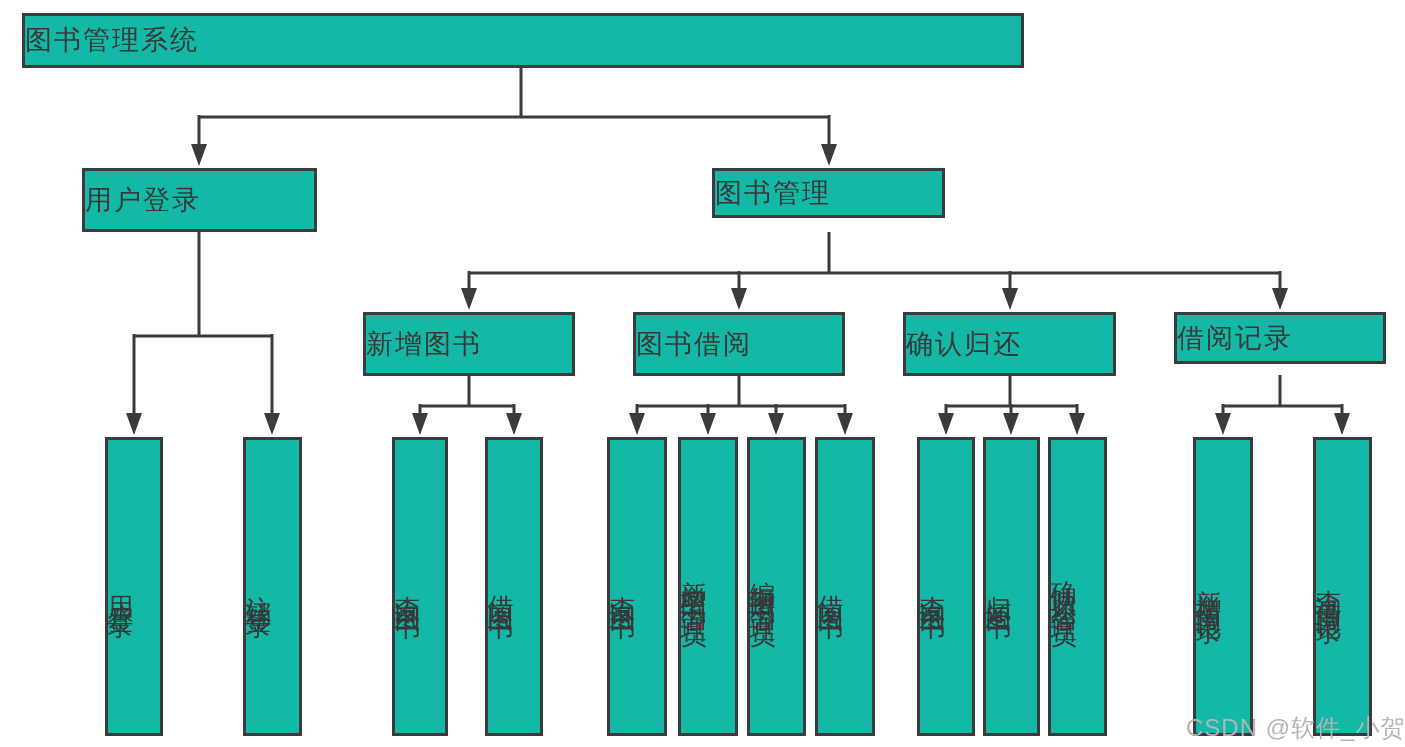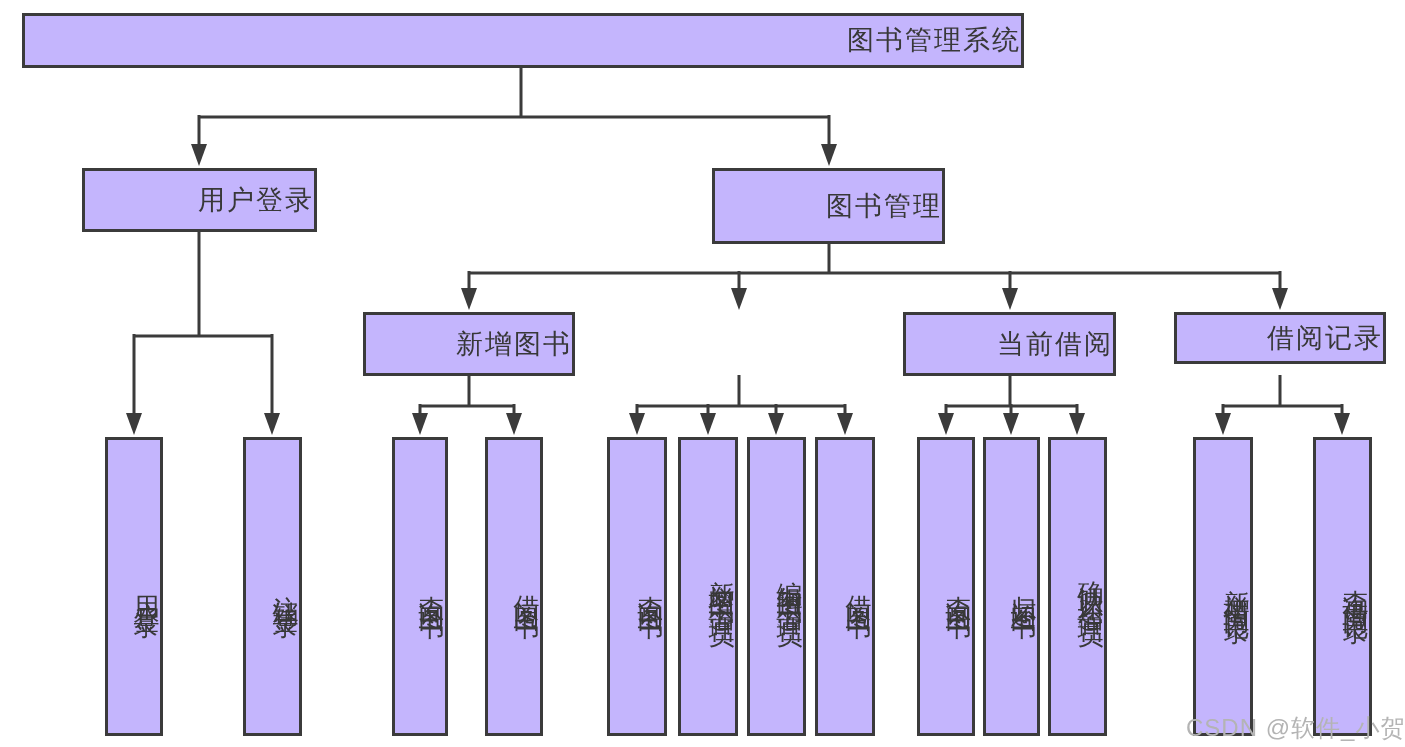--- a/index.html
+++ b/index.html
@@ -19,25 +19,25 @@
   svg.wires {
     position: absolute;
     left: 0; top: 0;
     width: 1405px;
     height: 747px;
     z-index: 1;
   }
   .node {
     position: absolute;
     box-sizing: border-box;
-    background: #c4b5fd;
+    background: #14b8a6;
     border: 3px solid #3b3b3b;
     display: flex;
     align-items: center;
-    justify-content: flex-end;
+    justify-content: flex-start;
     z-index: 2;
   }
   .node .hlabel {
     font-size: 27px;
     letter-spacing: 2px;
     color: #383838;
     white-space: nowrap;
     line-height: 1;
   }
   .leaf .vlabel {
@@ -106,29 +106,32 @@
     </g>
   </svg>
 
   <div class="node" style="left:22px; top:13px; width:1002px; height:55px;">
     <span class="hlabel">图书管理系统</span>
   </div>
 
   <div class="node" style="left:82px; top:168px; width:235px; height:64px;">
     <span class="hlabel">用户登录</span>
   </div>
-  <div class="node" style="left:712px; top:168px; width:233px; height:76px;">
+  <div class="node" style="left:712px; top:168px; width:233px; height:50px;">
     <span class="hlabel">图书管理</span>
   </div>
 
   <div class="node" style="left:363px; top:312px; width:212px; height:64px;">
     <span class="hlabel">新增图书</span>
   </div>
+  <div class="node" style="left:633px; top:312px; width:212px; height:64px;">
+    <span class="hlabel">图书借阅</span>
+  </div>
   <div class="node" style="left:903px; top:312px; width:213px; height:64px;">
-    <span class="hlabel">当前借阅</span>
+    <span class="hlabel">确认归还</span>
   </div>
   <div class="node" style="left:1174px; top:312px; width:212px; height:52px;">
     <span class="hlabel">借阅记录</span>
   </div>
 
   <div class="node leaf" style="left:105px; top:437px; width:58px; height:299px;">
     <span class="vlabel">用户登录</span>
   </div>
   <div class="node leaf" style="left:243px; top:437px; width:59px; height:299px;">
     <span class="vlabel">注销登录</span>

